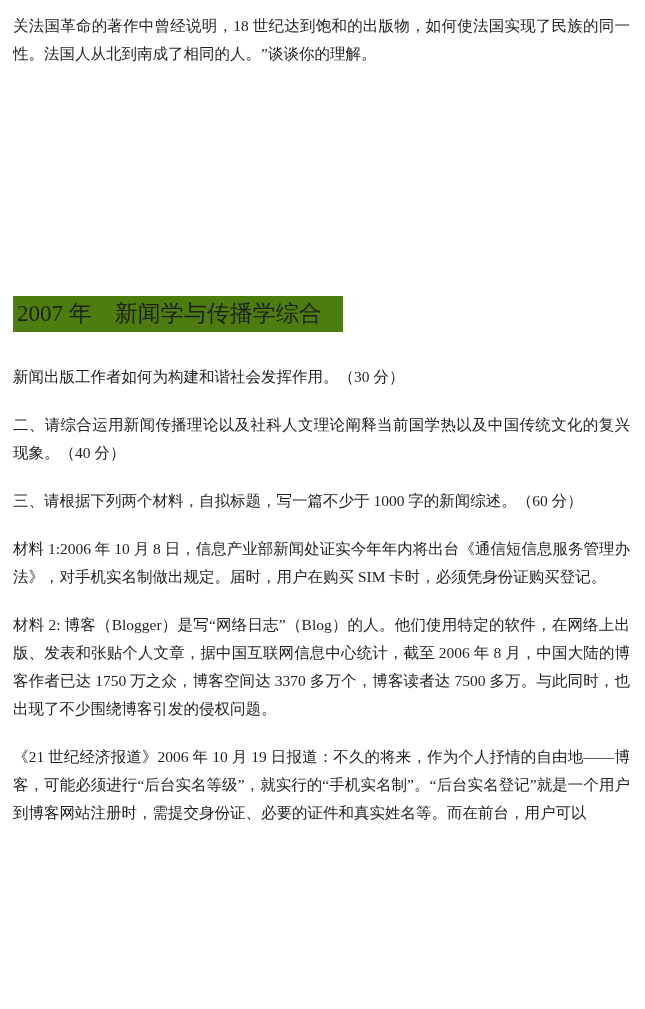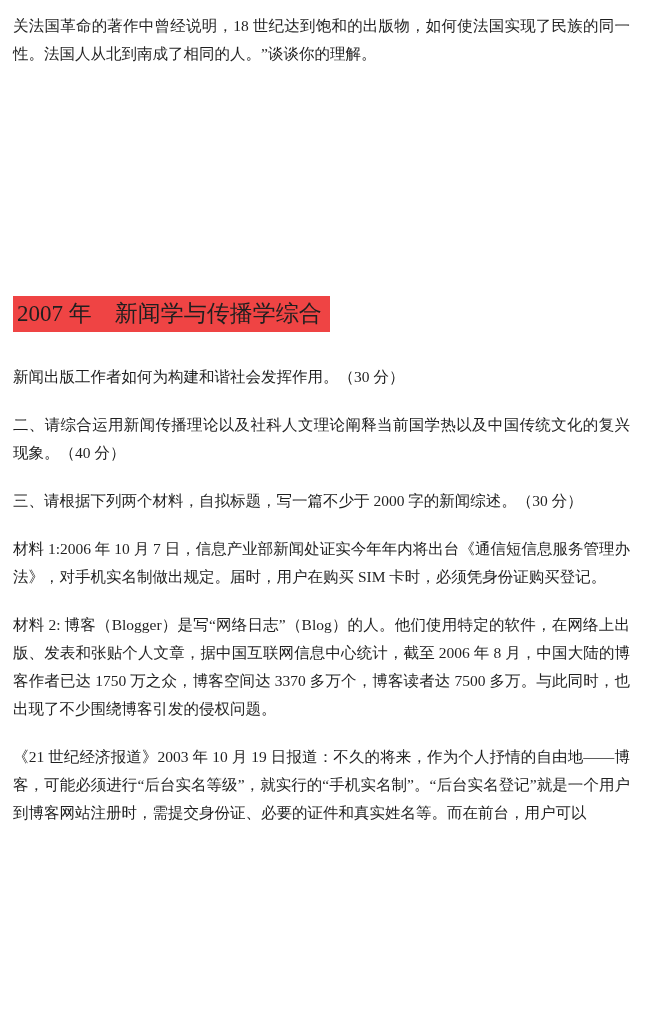--- a/index.html
+++ b/index.html
@@ -28,30 +28,30 @@
     height: 208px;
   }
   .title {
     margin: 0 0 31px 0;
     font-size: 23px;
     font-weight: 400;
     line-height: 28px;
   }
   .title .hl {
     display: inline-block;
-    background: #ef4444;
-    padding: 4px 8px 4px 4px;
+    background: #4d7c0f;
+    padding: 4px 21px 4px 4px;
   }
 </style>
 </head>
 <body>
 
 <div class="doc">
   <p>关法国革命的著作中曾经说明，18 世纪达到饱和的出版物，如何使法国实现了民族的同一性。法国人从北到南成了相同的人。”谈谈你的理解。</p>
   <div class="big-gap"></div>
   <h1 class="title"><span class="hl">2007 年　新闻学与传播学综合</span></h1>
   <p>新闻出版工作者如何为构建和谐社会发挥作用。（30 分）</p>
   <p>二、请综合运用新闻传播理论以及社科人文理论阐释当前国学热以及中国传统文化的复兴现象。（40 分）</p>
-  <p>三、请根据下列两个材料，自拟标题，写一篇不少于 2000 字的新闻综述。（30 分）</p>
-  <p>材料 1:2006 年 10 月 7 日，信息产业部新闻处证实今年年内将出台《通信短信息服务管理办法》，对手机实名制做出规定。届时，用户在购买 SIM 卡时，必须凭身份证购买登记。</p>
+  <p>三、请根据下列两个材料，自拟标题，写一篇不少于 1000 字的新闻综述。（60 分）</p>
+  <p>材料 1:2006 年 10 月 8 日，信息产业部新闻处证实今年年内将出台《通信短信息服务管理办法》，对手机实名制做出规定。届时，用户在购买 SIM 卡时，必须凭身份证购买登记。</p>
   <p>材料 2: 博客（Blogger）是写“网络日志”（Blog）的人。他们使用特定的软件，在网络上出版、发表和张贴个人文章，据中国互联网信息中心统计，截至 2006 年 8 月，中国大陆的博客作者已达 1750 万之众，博客空间达 3370 多万个，博客读者达 7500 多万。与此同时，也出现了不少围绕博客引发的侵权问题。</p>
-  <p>《21 世纪经济报道》2003 年 10 月 19 日报道：不久的将来，作为个人抒情的自由地——博客，可能必须进行“后台实名等级”，就实行的“手机实名制”。“后台实名登记”就是一个用户到博客网站注册时，需提交身份证、必要的证件和真实姓名等。而在前台，用户可以</p>
+  <p>《21 世纪经济报道》2006 年 10 月 19 日报道：不久的将来，作为个人抒情的自由地——博客，可能必须进行“后台实名等级”，就实行的“手机实名制”。“后台实名登记”就是一个用户到博客网站注册时，需提交身份证、必要的证件和真实姓名等。而在前台，用户可以</p>
 </div>
 
 </body></html>

